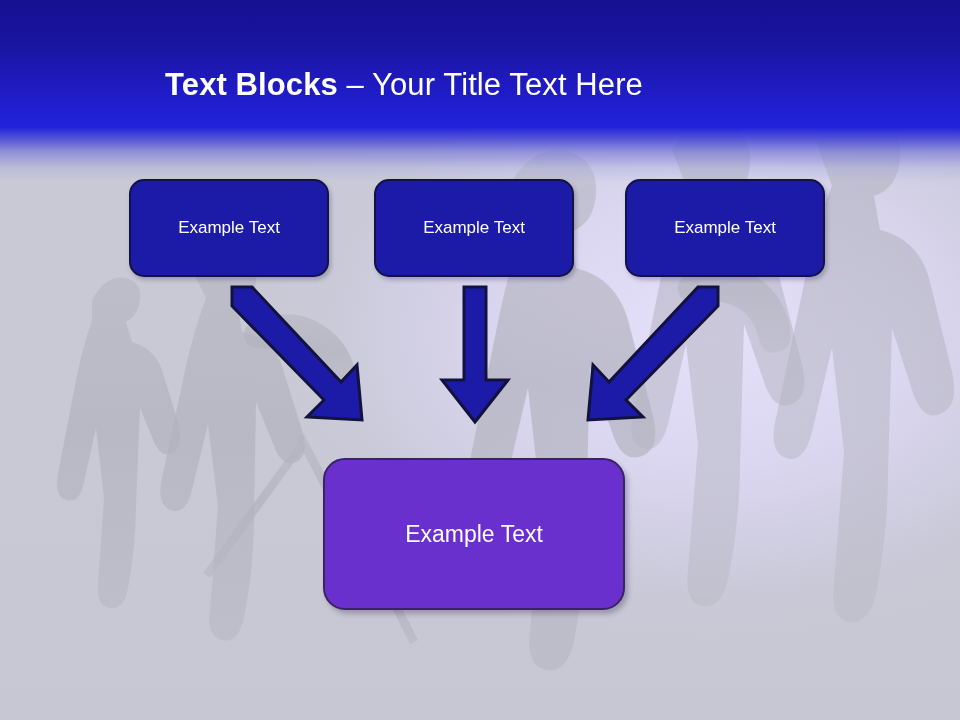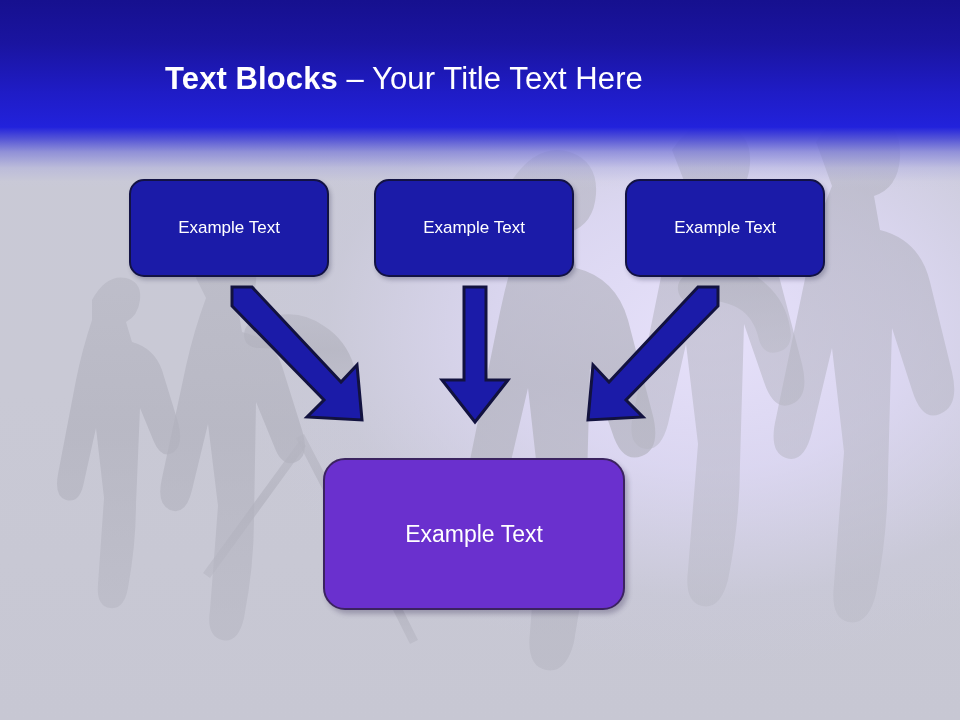--- a/index.html
+++ b/index.html
@@ -59,21 +59,21 @@
         rgba(120,120,216,0.70) 40%,
         rgba(168,168,224,0.40) 66%,
         rgba(200,200,224,0.12) 88%,
         rgba(200,200,220,0) 100%);
   }
 
   
   .title {
     position: absolute;
     left: 0;
-    top: 60px;
+    top: 66px;
     width: 808px;
     text-align: center;
     color: #ffffff;
     font-size: 31px;
     line-height: 38px;
     letter-spacing: 0.1px;
     white-space: nowrap;
   }
   .title .strong { font-weight: bold; }
   .title .light  { font-weight: normal; }

